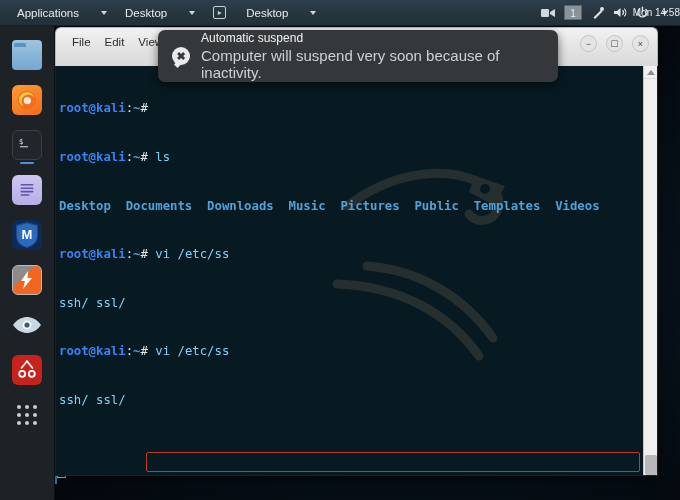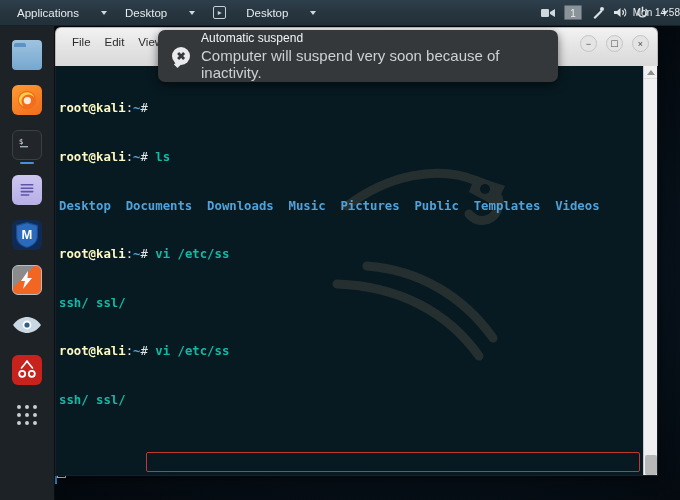--- a/index.html
+++ b/index.html
@@ -121,25 +121,25 @@
     opacity:.30; pointer-events:none;
   }
   #term-text {
     position:absolute; left:3px; top:2px; right:14px;
     font-family:"DejaVu Sans Mono","Liberation Mono",monospace;
     font-size:12.3px; line-height:16.2px;
     color:#d8dee2; white-space:pre;
     letter-spacing:0px;
   }
   .ln { height:16.2px; }
-  .pr-user { color:#fef9c3; font-weight:bold; }
+  .pr-user { color:#3b82f6; font-weight:bold; }
   .pr-host { color:#e0e5e8; }
   .pr-path { color:#4ea3dd; font-weight:bold; }
   .c-blue { color:#4ea3dd; font-weight:bold; }
-  .c-plain { color:#14b8a6;font-weight:bold; }
+  .c-plain { color:#7dd3fc; }
 
   #hl-box {
     position:absolute;
     left:90px; top:386px; width:494px; height:20px;
     border:1.6px solid #c0392b; border-radius:2px;
     pointer-events:none;
   }
   #term-scrollbar {
     position:absolute; right:0; top:0; width:14px; height:100%;
     background:#f0f0f0; border-left:1px solid #c9c9c9;

